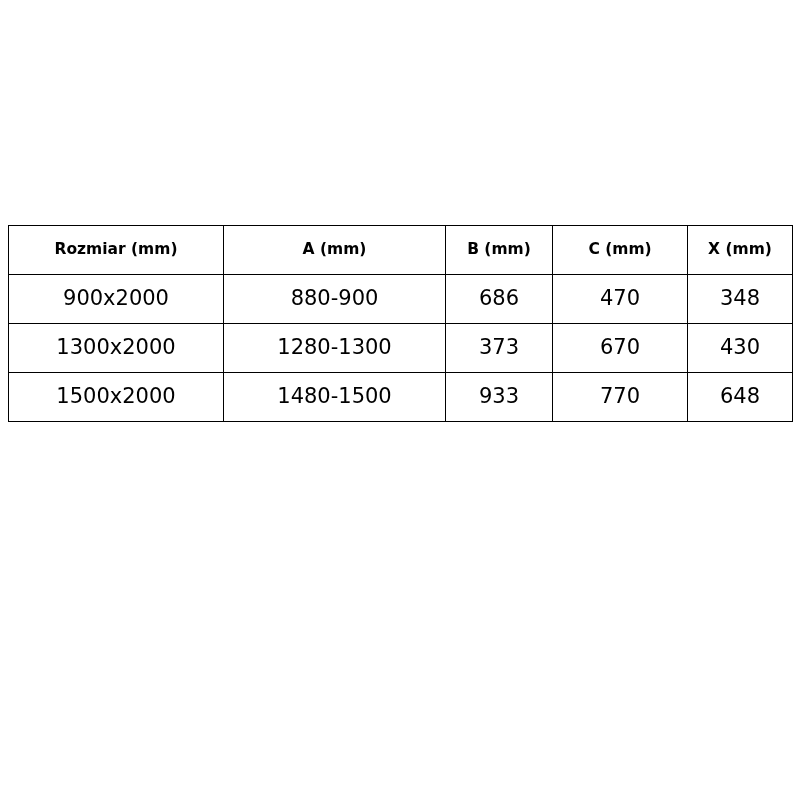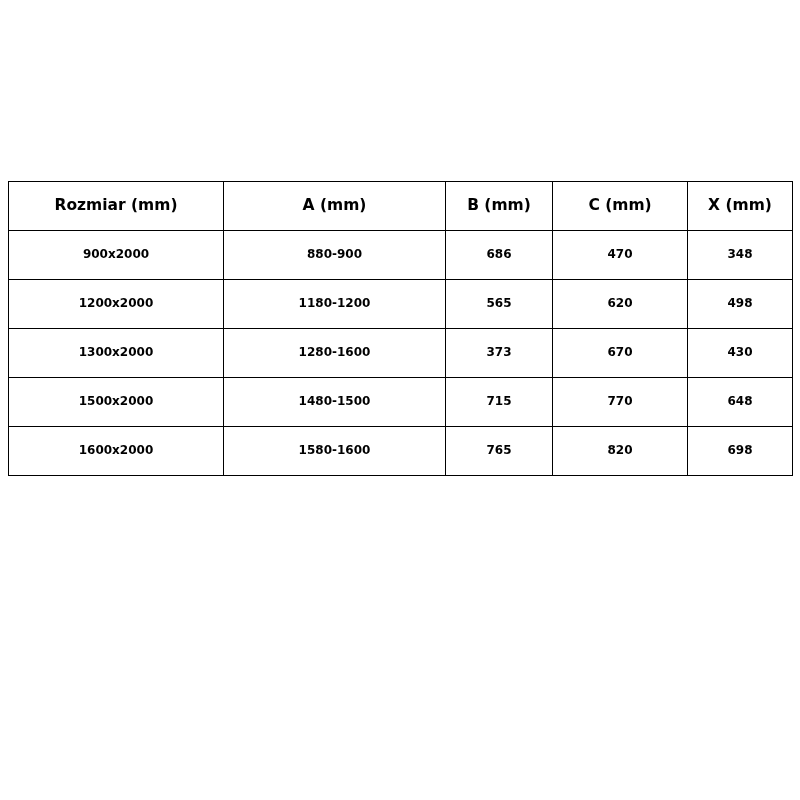--- a/index.html
+++ b/index.html
@@ -17,29 +17,30 @@
   .table-wrap {
     position: absolute;
     left: 8px;
     top: 181px;
     width: 784px;
   }
   table.size-table {
     border-collapse: collapse;
     width: 784px;
     table-layout: fixed;
+    margin-top: 44px;
   }
   table.size-table td,
   table.size-table th {
     border: 1px solid #000000;
     height: 48px;
     text-align: center;
     vertical-align: middle;
-    font-size: 12px;
-    font-weight: bold;
+    font-size: 21px;
+    font-weight: normal;
     padding: 0;
     line-height: 1.1;
     color: #000000;
   }
   col.c0 { width: 215px; }
   col.c1 { width: 222px; }
   col.c2 { width: 107px; }
   col.c3 { width: 135px; }
   col.c4 { width: 105px; }
   table.size-table thead th {
@@ -70,42 +71,28 @@
     </thead>
     <tbody>
       <tr>
         <td>900x2000</td>
         <td>880-900</td>
         <td>686</td>
         <td>470</td>
         <td>348</td>
       </tr>
       <tr>
-        <td>1200x2000</td>
-        <td>1180-1200</td>
-        <td>565</td>
-        <td>620</td>
-        <td>498</td>
-      </tr>
-      <tr>
         <td>1300x2000</td>
-        <td>1280-1600</td>
+        <td>1280-1300</td>
         <td>373</td>
         <td>670</td>
         <td>430</td>
       </tr>
       <tr>
         <td>1500x2000</td>
         <td>1480-1500</td>
-        <td>715</td>
+        <td>933</td>
         <td>770</td>
         <td>648</td>
-      </tr>
-      <tr>
-        <td>1600x2000</td>
-        <td>1580-1600</td>
-        <td>765</td>
-        <td>820</td>
-        <td>698</td>
       </tr>
     </tbody>
   </table>
 </div>
 
 </body></html>

